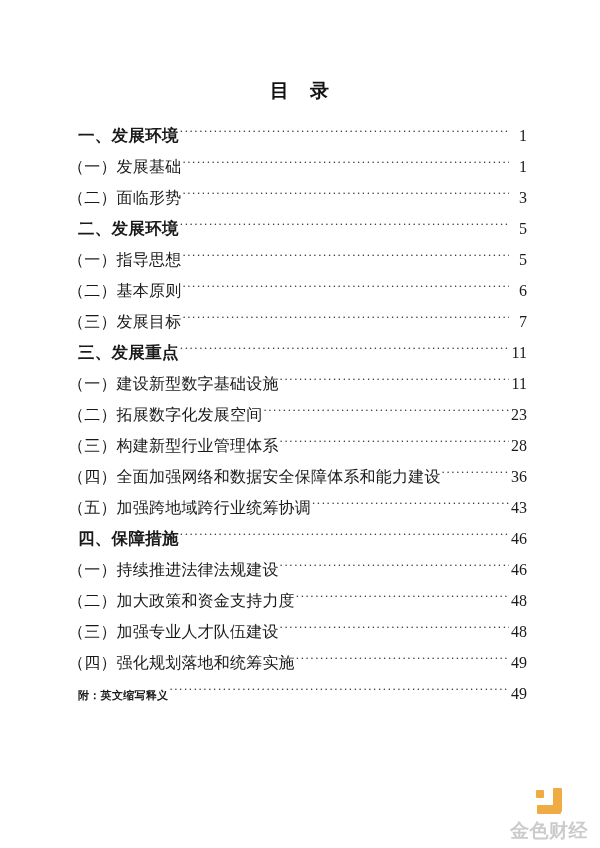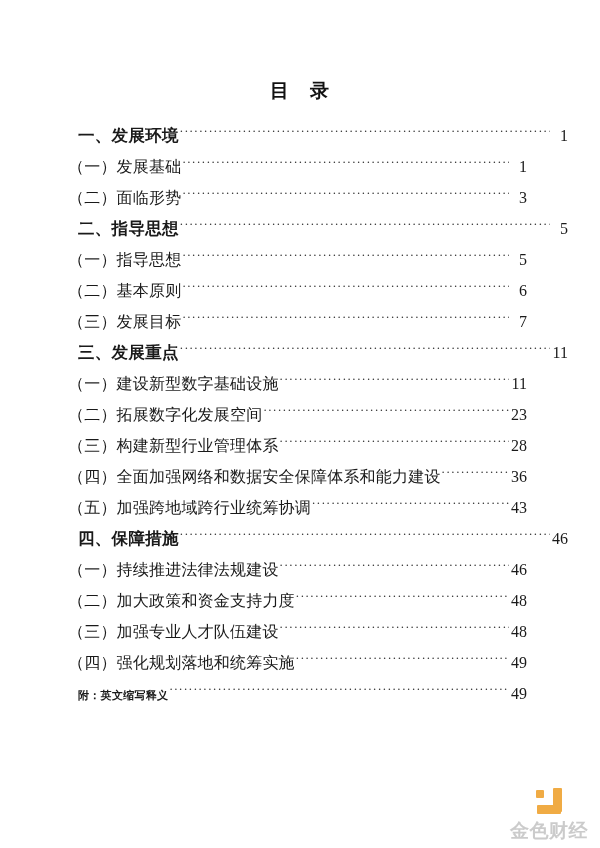--- a/index.html
+++ b/index.html
@@ -84,21 +84,21 @@
     text-align: right;
     font-size: 16px;
     font-family: "Liberation Serif", "DejaVu Serif", serif;
     color: #1a1a1a;
     min-width: 17px;
   }
 
   
   .level-1 {
     padding-left: 78px;
-    padding-right: 32px;
+    padding-right: 73px;
   }
   .level-1 .entry-text {
     font-weight: bold;
     font-size: 16.5px;
     font-family: "Liberation Sans", "DejaVu Sans", sans-serif;
     letter-spacing: 0.3px;
   }
   .level-1 .pageno {
     font-weight: normal;
   }
@@ -197,21 +197,21 @@
         <span class="entry-text">（一）发展基础</span>
         <span class="leader"></span>
         <span class="pageno">1</span>
       </div>
       <div class="toc-row level-2">
         <span class="entry-text">（二）面临形势</span>
         <span class="leader"></span>
         <span class="pageno">3</span>
       </div>
       <div class="toc-row level-1">
-        <span class="entry-text">二、指导思想</span>
+        <span class="entry-text">二、发展环境</span>
         <span class="leader"></span>
         <span class="pageno">5</span>
       </div>
       <div class="toc-row level-2">
         <span class="entry-text">（一）指导思想</span>
         <span class="leader"></span>
         <span class="pageno">5</span>
       </div>
       <div class="toc-row level-2">
         <span class="entry-text">（二）基本原则</span>

